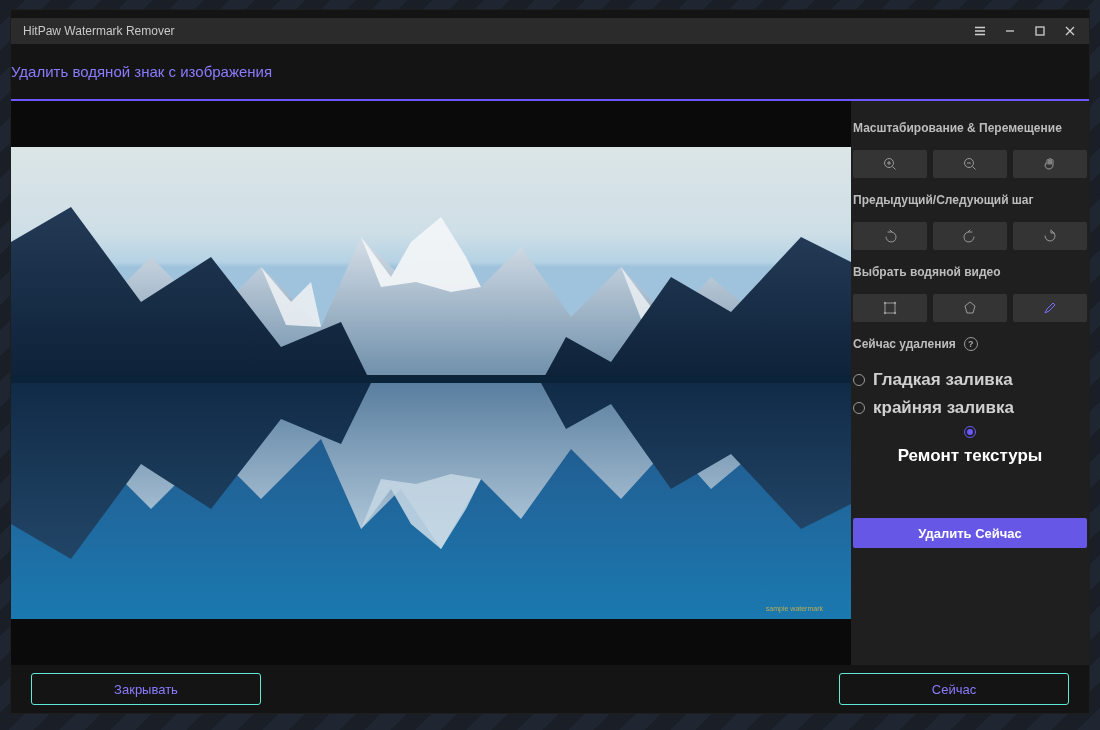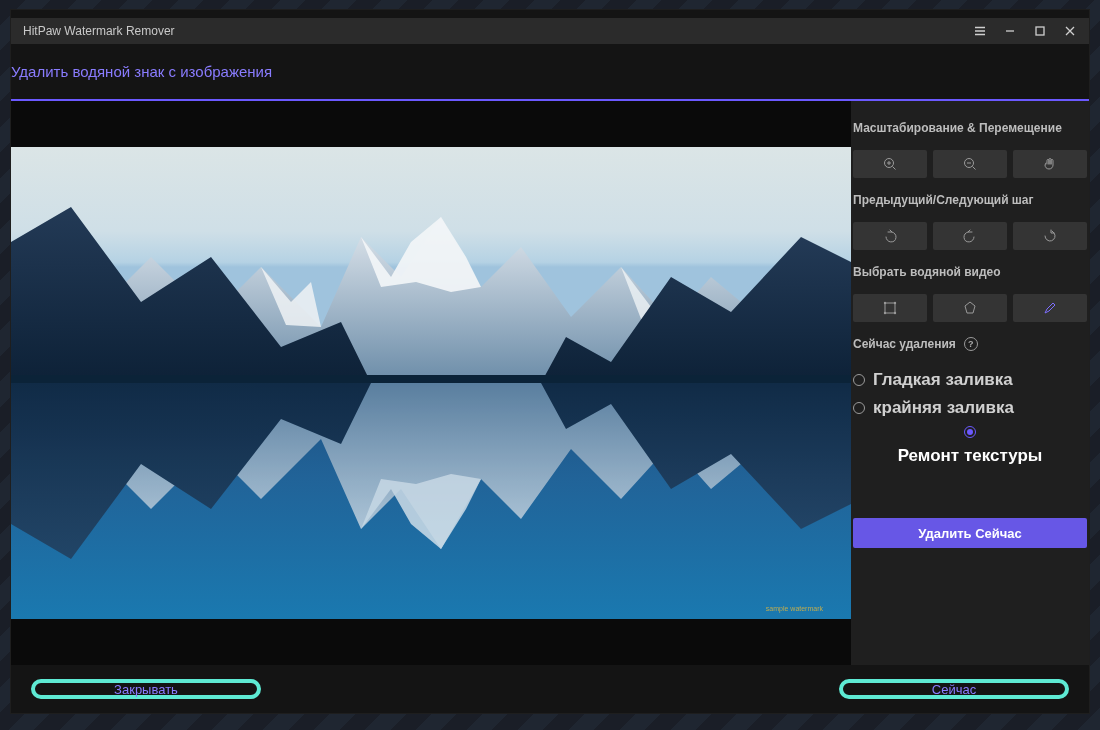--- a/index.html
+++ b/index.html
@@ -89,24 +89,24 @@
   background:#6757e6;
   color:#fff; font-size:13px;
   display:flex; align-items:center; justify-content:center;
   border-radius:2px;
 }
 .footer {
   height:48px; display:flex; align-items:center; justify-content:space-between;
   padding: 0 20px;
 }
 .outline-btn {
-  width:230px; height:20px;
-  border:4px solid #5eead4; color:#8a7cff;
+  width:230px; height:32px;
+  border:1px solid #5eead4; color:#8a7cff;
   display:flex; align-items:center; justify-content:center;
-  font-size:13px; border-radius:11px;
+  font-size:13px; border-radius:3px;
 }
 .qmark { width:14px;height:14px;border:1px solid #9a9a9a;border-radius:50%; display:inline-flex;align-items:center;justify-content:center;font-size:9px;color:#aaa; margin-left:4px;}
 svg { display:block; }
 </style>
 </head>
 <body>
 
 <div class="backdrop"></div>
 
 <div class="window">

